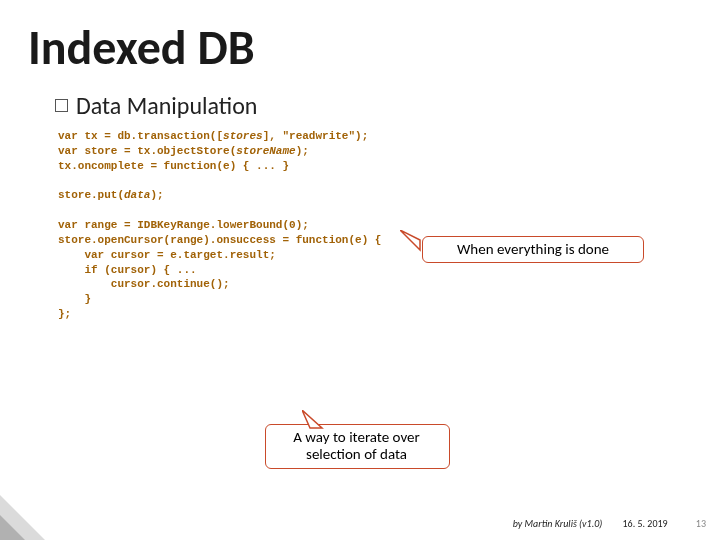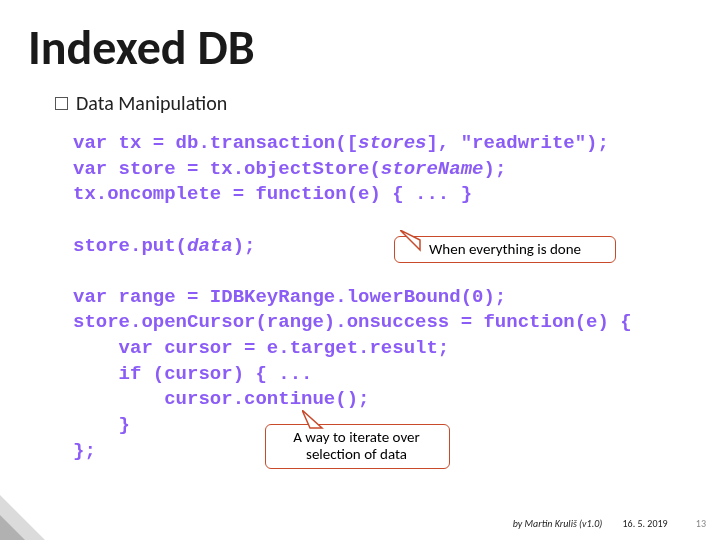--- a/index.html
+++ b/index.html
@@ -19,40 +19,40 @@
     margin: 18px 0 14px 28px;
     font-family: Calibri, Arial, sans-serif;
   }
   .body-area {
     margin-left: 55px;
     margin-right: 30px;
   }
   .bullet-line {
     display: flex;
     align-items: center;
-    font-size: 20px;
+    font-size: 24px;
     color: #222;
-    margin-bottom: 16px;
+    margin-bottom: 9px;
     font-family: Calibri, Arial, sans-serif;
   }
   .bullet-box {
     display: inline-block;
     width: 11px;
     height: 11px;
     border: 1px solid #555;
     margin-right: 8px;
   }
   .code-block {
     font-family: "Courier New", monospace;
-    font-size: 19px;
+    font-size: 11px;
     font-weight: bold;
-    color: #8b5cf6;
+    color: #a16207;
     line-height: 1.35;
     white-space: pre;
-    margin-left: 18px;
+    margin-left: 3px;
   }
   .ital { font-style: italic; }
   .callout {
     position: absolute;
     border: 1.5px solid #c94a2a;
     border-radius: 6px;
     background: #fff;
     padding: 4px 10px;
     font-family: Calibri, Arial, sans-serif;
     font-size: 15px;
@@ -112,21 +112,21 @@
 
 <span>var range = IDBKeyRange.lowerBound(0);</span>
 <span>store.openCursor(range).onsuccess = function(e) {</span>
 <span>    var cursor = e.target.result;</span>
 <span>    if (cursor) { ...</span>
 <span>        cursor.continue();</span>
 <span>    }</span>
 <span>};</span></div>
 </div>
 
-<div class="callout" style="left:394px; top:236px; width:200px;">
+<div class="callout" style="left:422px; top:236px; width:200px;">
   <span>When everything is done</span>
 </div>
 <svg style="position:absolute; left:400px; top:230px;" width="30" height="25">
   <polygon points="20,10 0,0 20,20" fill="#fff" stroke="#c94a2a" stroke-width="1.5"></polygon>
 </svg>
 
 <div class="callout" style="left:265px; top:424px; width:165px;padding-left:8px;">
   <span>A way to iterate over</span><br>
   <span>selection of data</span>
 </div>

